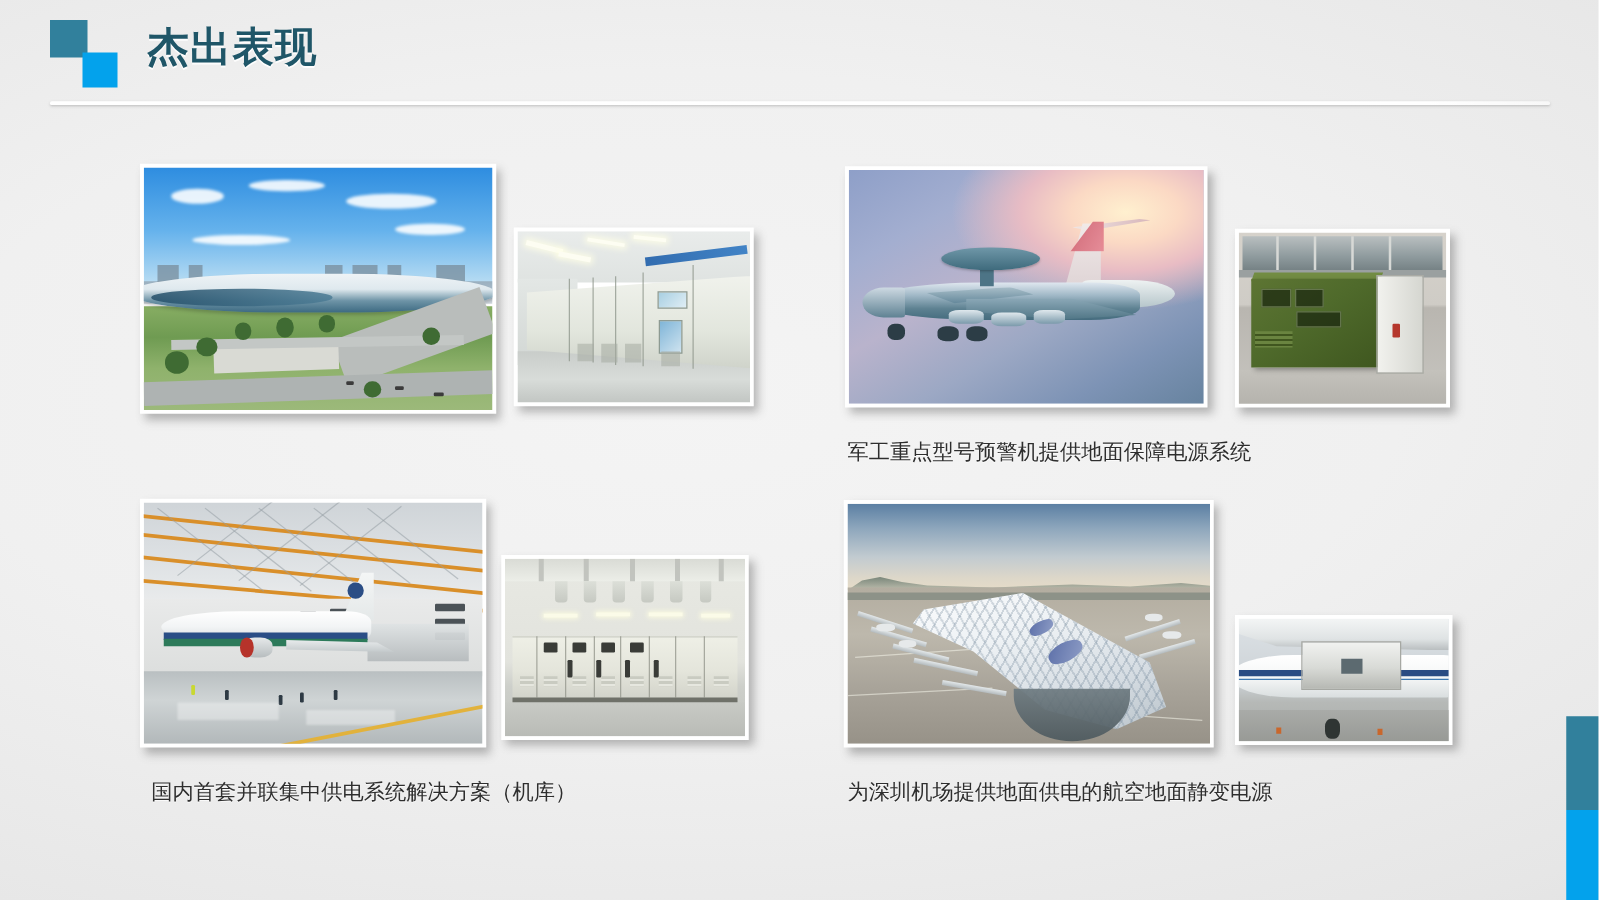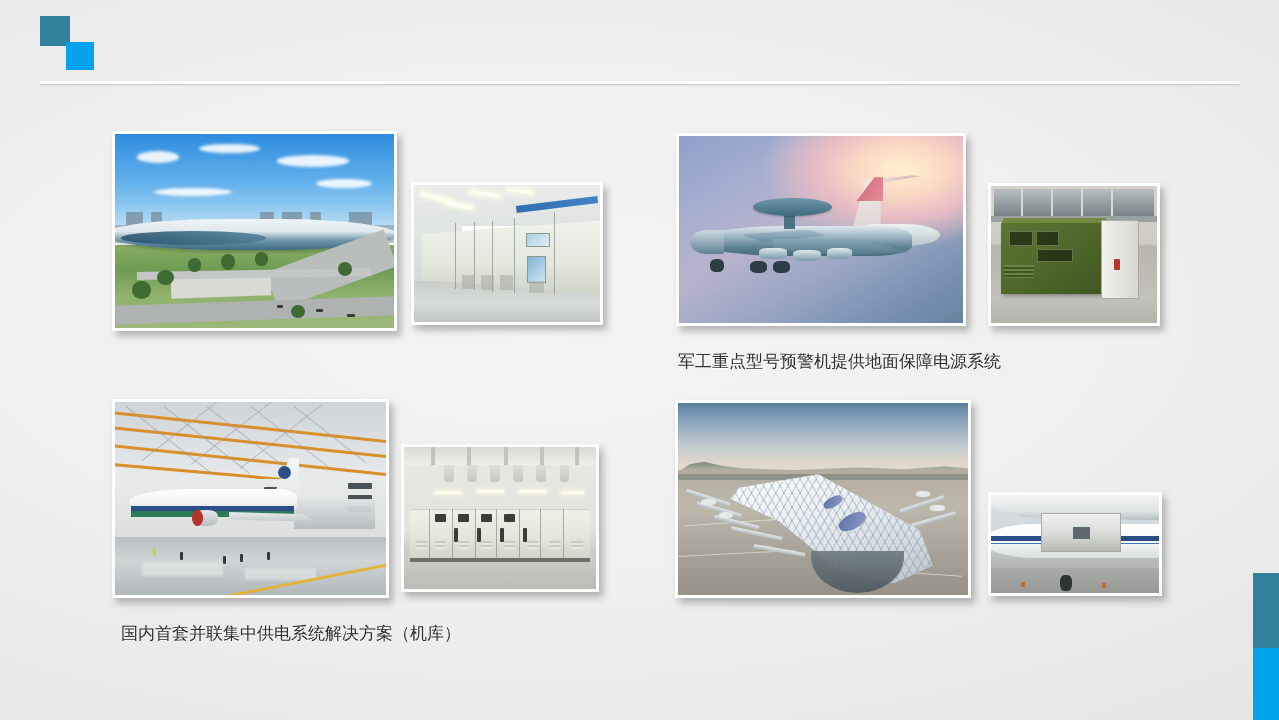--- a/index.html
+++ b/index.html
@@ -573,20 +573,21 @@
 </head>
 <body>
 
 <div class="slide">
 
   <div class="logo-mark">
     <div class="logo-sq-a"></div>
     <div class="logo-sq-b"></div>
   </div>
 
+  <div class="slide-title">杰出表现</div>
 
   <div class="title-rule"></div>
 
   <div class="edge-accent">
     <div class="edge-top"></div>
     <div class="edge-bottom"></div>
   </div>
 
   <div class="photo p1">
     <div class="canvas">
@@ -825,14 +826,15 @@
       <div class="cone" style="left:18%; bottom:6%;"></div>
       <div class="cone" style="left:66%; bottom:5%;"></div>
     </div>
   </div>
 
 
   <div class="caption" style="left:678px; top:350px;">军工重点型号预警机提供地面保障电源系统</div>
 
   <div class="caption" style="left:121px; top:622px;">国内首套并联集中供电系统解决方案（机库）</div>
 
+  <div class="caption" style="left:678px; top:622px;">为深圳机场提供地面供电的航空地面静变电源</div>
 
 </div>
 
 </body></html>

